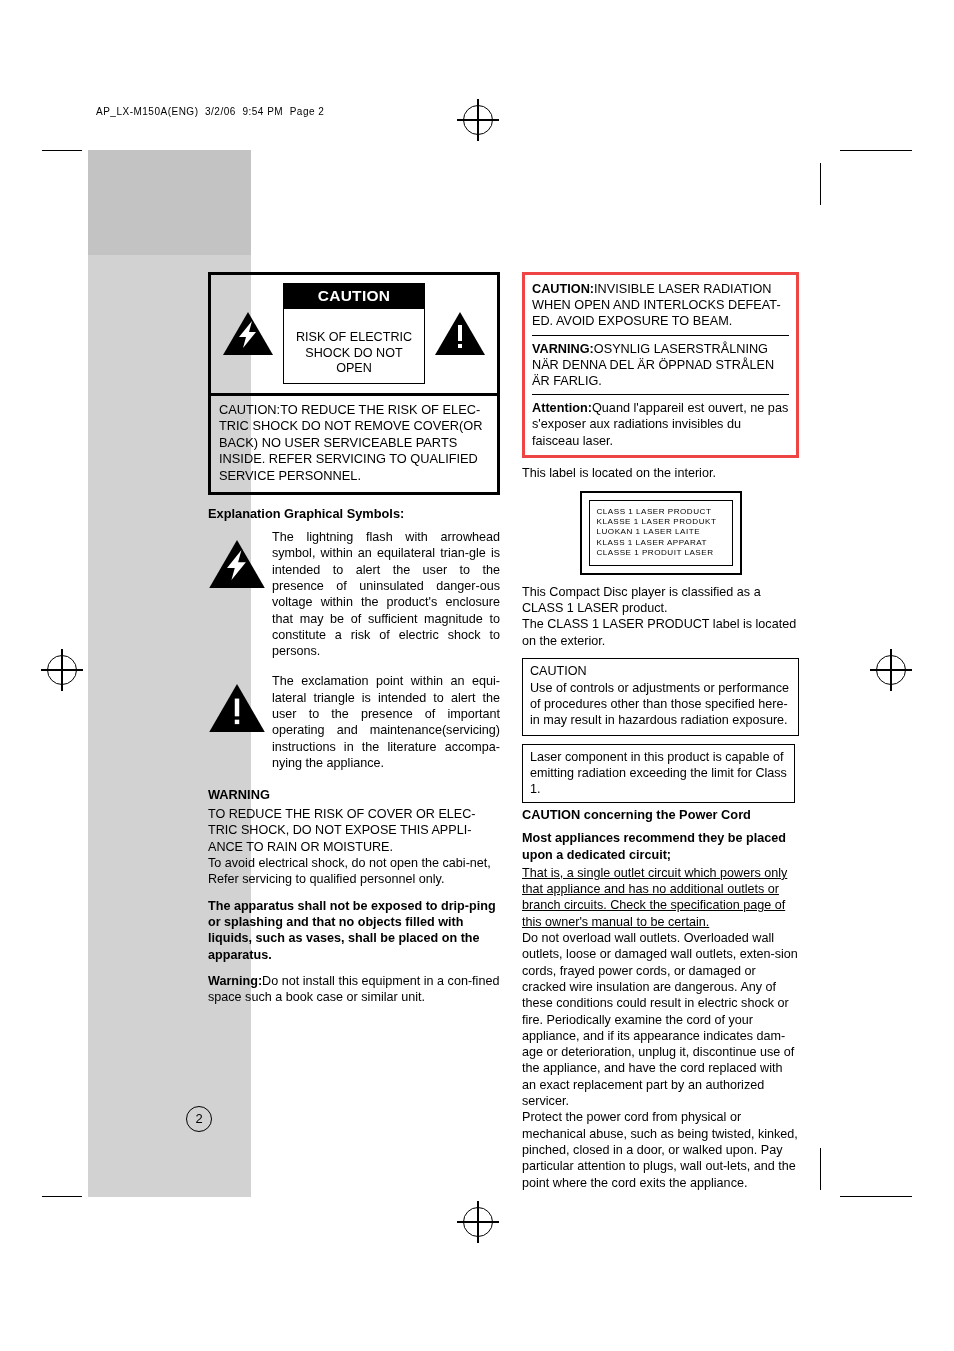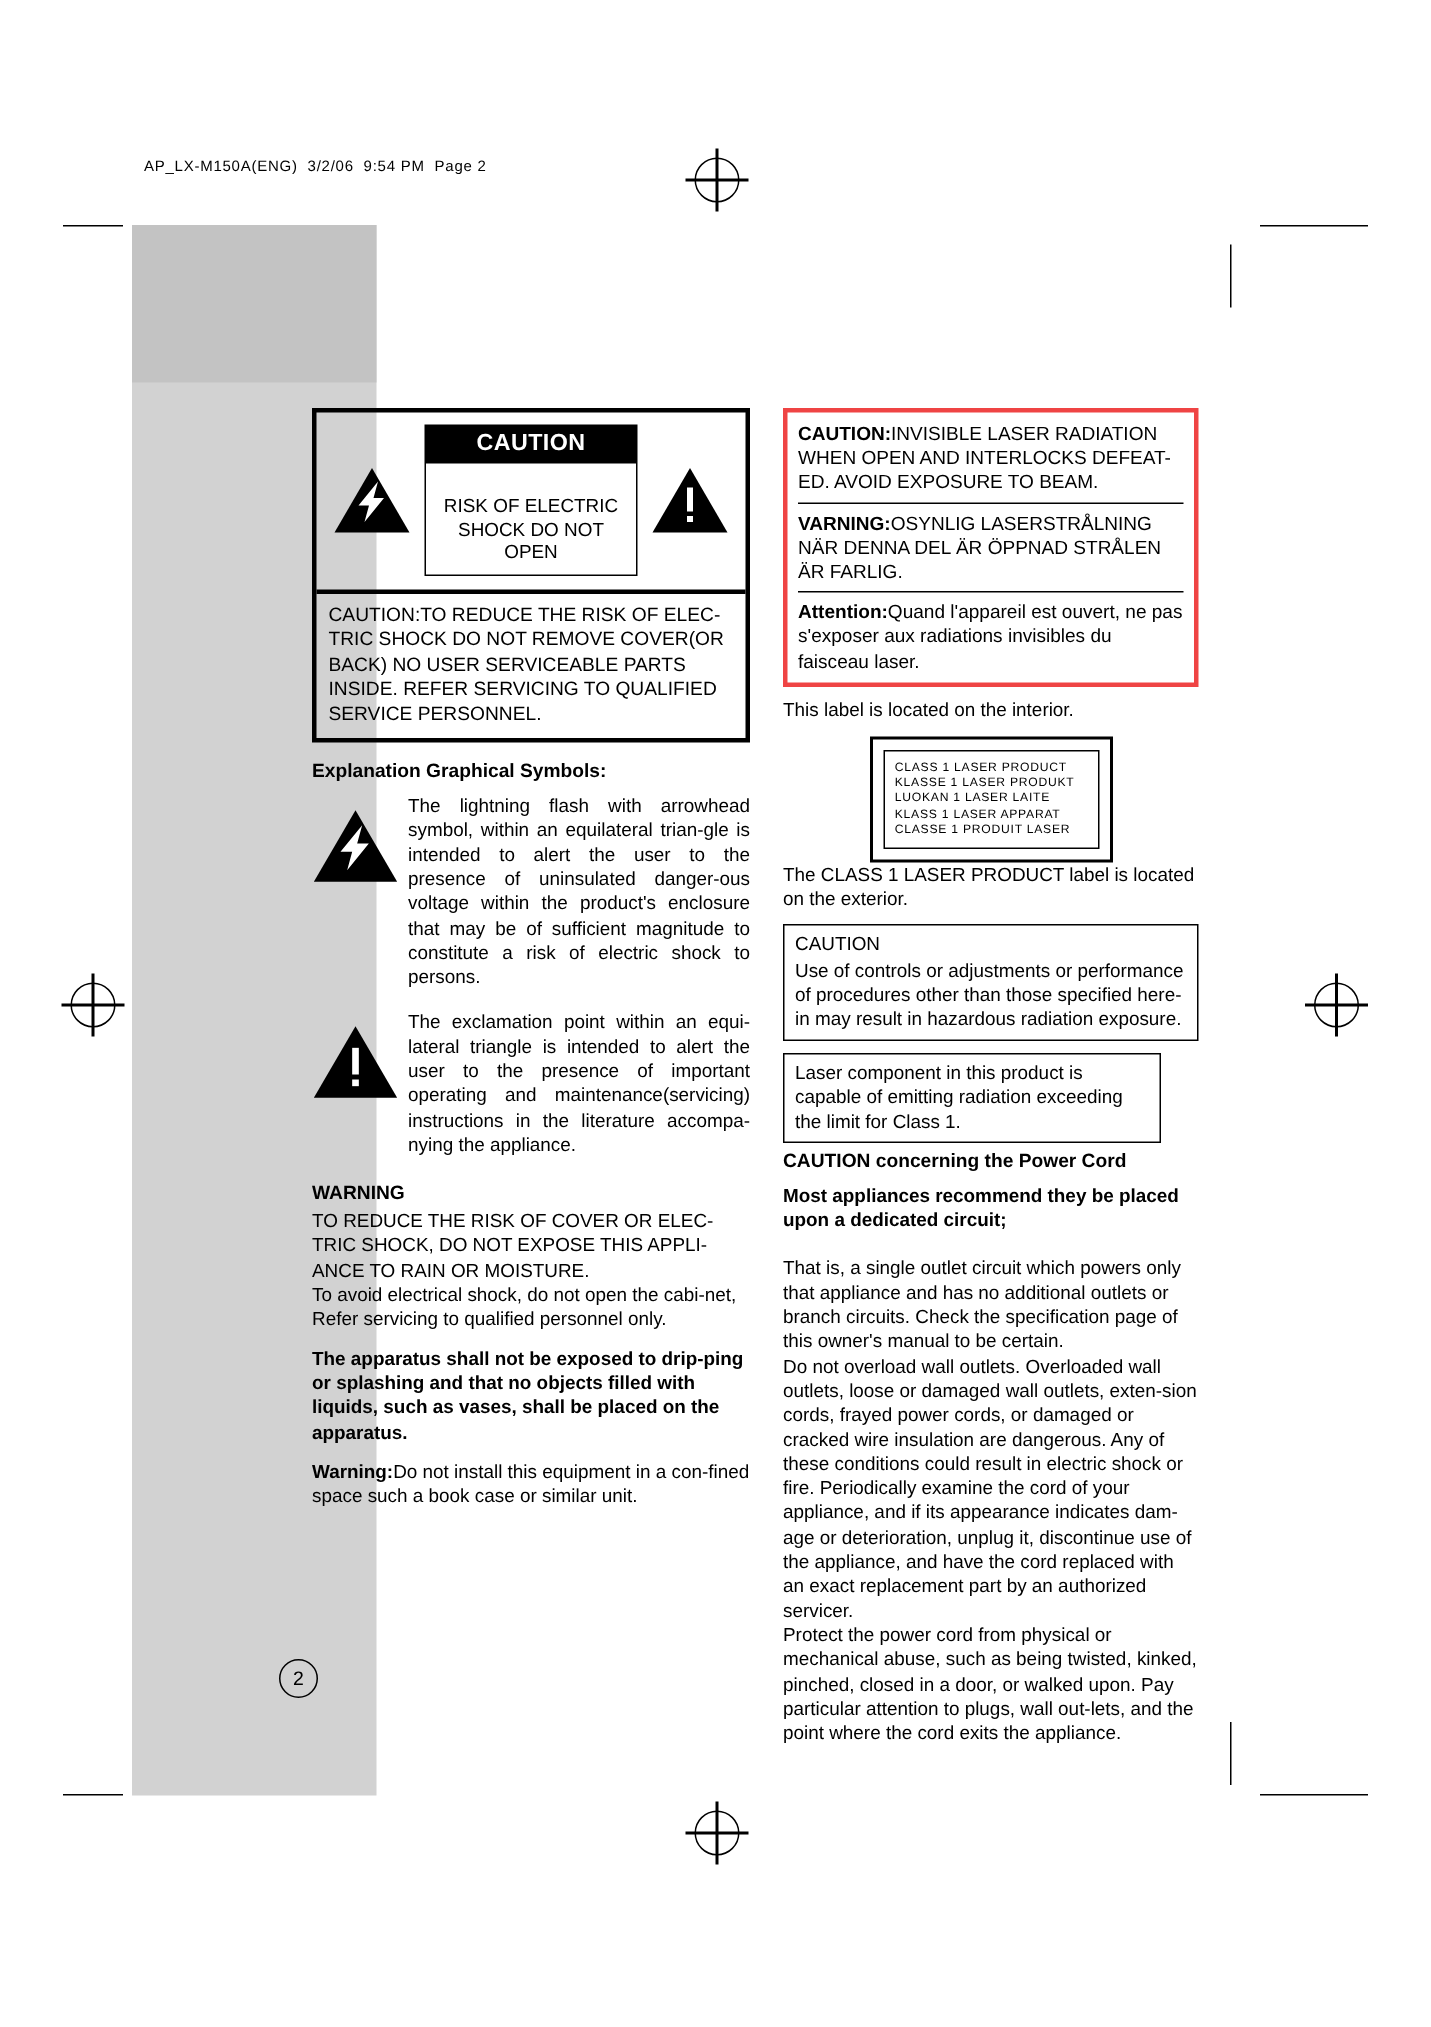--- a/index.html
+++ b/index.html
@@ -226,21 +226,21 @@
     margin-top: 9px;
   }
   .thin-box .hd {
     font-weight: normal;
     margin-bottom: 1px;
   }
 
   .mini-box {
     border: 1.5px solid #000;
     box-sizing: border-box;
-    width: 252px;
+    width: 273px;
     padding: 4px 7px 5px 7px;
     font-size: 12.6px;
     line-height: 16.2px;
     margin-top: 8px;
   }
 </style>
 </head>
 <body>
 
 <div class="reg-mark" style="left:463px; top:105px;"></div>
@@ -346,30 +346,31 @@
   <div class="class1-outer">
     <div class="class1-inner">
       <div>CLASS  1   LASER  PRODUCT</div>
       <div>KLASSE 1  LASER  PRODUKT</div>
       <div>LUOKAN 1 LASER  LAITE</div>
       <div>KLASS   1   LASER  APPARAT</div>
       <div>CLASSE 1  PRODUIT LASER</div>
     </div>
   </div>
 
+  <div class="caption" style="margin-top:9px;">This Compact Disc  player is classified as a CLASS 1 LASER product.</div>
   <div class="caption" style="margin-top:0;">The CLASS 1 LASER PRODUCT label is located on the exterior.</div>
 
   <div class="thin-box">
     <div class="hd">CAUTION</div>
     <div>Use of controls or adjustments or performance of procedures other than those specified here-in may result in hazardous radiation exposure.</div>
   </div>
 
   <div class="mini-box">
     <div>Laser component in this product is capable of emitting radiation exceeding the limit for Class 1.</div>
   </div>
 
   <div class="sec-title" style="margin-top:4px;">CAUTION concerning the Power Cord</div>
   <p class="body bold" style="margin-top:8px;">Most appliances recommend they be placed upon a dedicated circuit;</p>
-  <p class="body" style="margin-top:16px;">That is, a single outlet circuit which powers only that appliance and has no additional outlets or branch circuits. Check the specification page of this owner's manual to be certain.</p>
+  <p class="body" style="margin-top:2px;text-decoration:underline;">That is, a single outlet circuit which powers only that appliance and has no additional outlets or branch circuits. Check the specification page of this owner's manual to be certain.</p>
   <p class="body">Do not overload wall outlets. Overloaded wall outlets, loose or damaged wall outlets, exten-sion cords, frayed power cords, or damaged or cracked wire insulation are dangerous. Any of these conditions could result in electric shock or fire. Periodically examine the cord of your appliance, and if its appearance indicates dam-age or deterioration, unplug it, discontinue use of the appliance, and have the cord replaced with an exact replacement part by an authorized servicer.</p>
   <p class="body">Protect the power cord from physical or mechanical abuse, such as being twisted, kinked, pinched, closed in a door, or walked upon. Pay particular attention to plugs, wall out-lets, and the point where the cord exits the appliance.</p>
 
 </div>
 
 </body></html>

